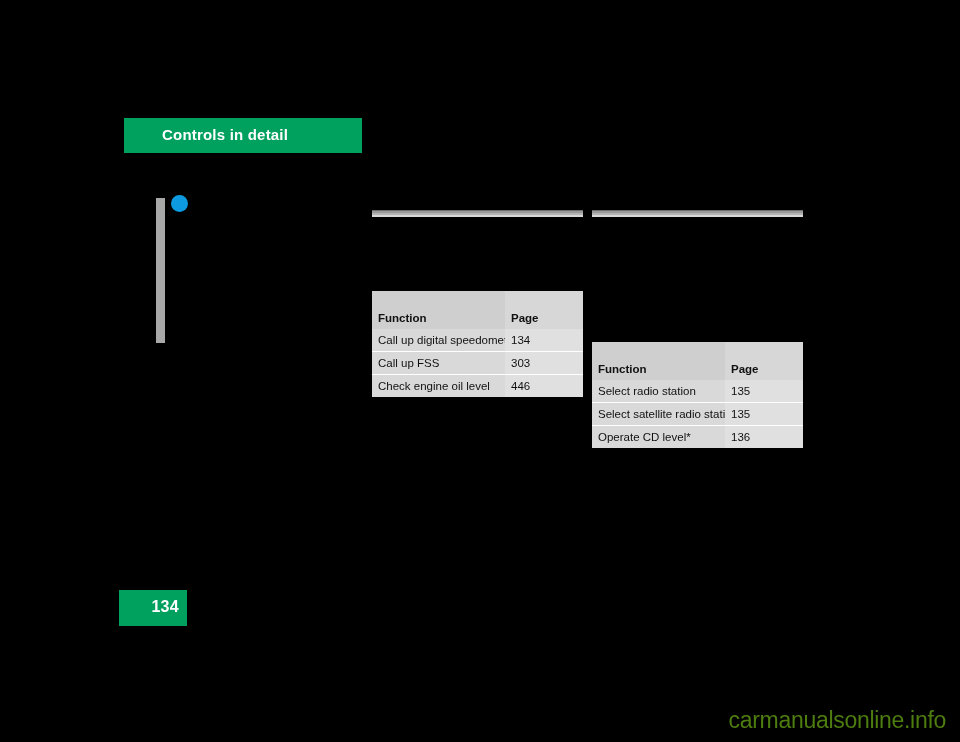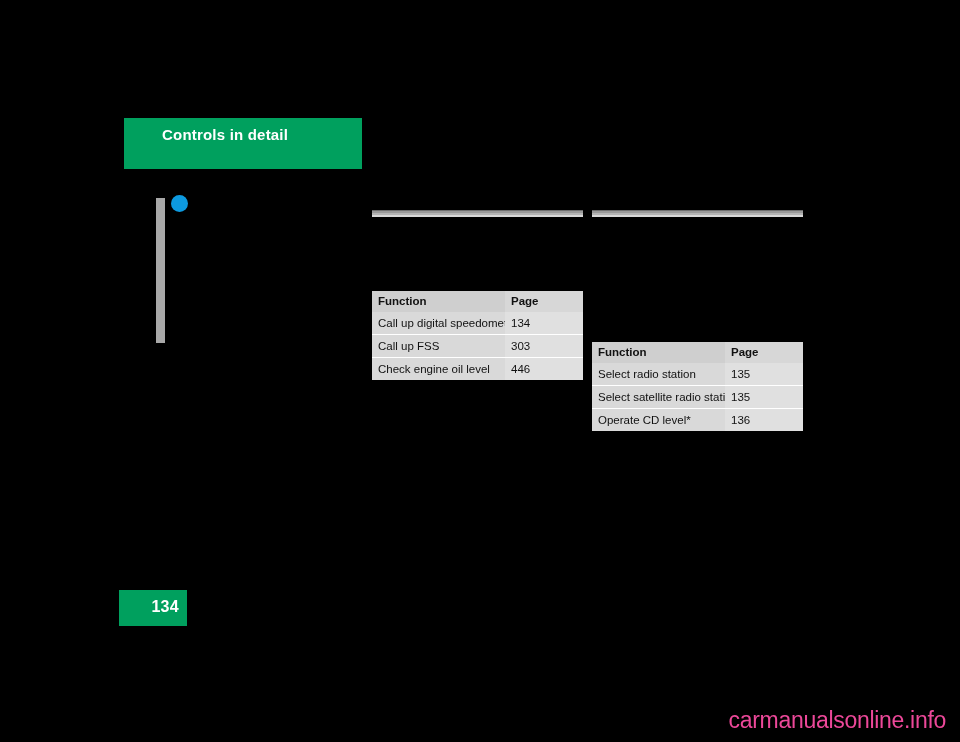--- a/index.html
+++ b/index.html
@@ -24,21 +24,21 @@
     width: 960px; height: 742px;
     background: #000000;
   }
 
   
   #chapter-header {
     position: absolute;
     left: 124px;
     top: 118px;
     width: 238px;
-    height: 51px;
+    height: 35px;
     background: #00a05e;
   }
   #chapter-header .title {
     position: absolute;
     left: 38px;
     top: 8px;
     color: #ffffff;
     font-size: 15px;
     font-weight: bold;
     letter-spacing: 0.2px;
@@ -110,21 +110,21 @@
     white-space: nowrap;
     overflow: hidden;
   }
   .fn-table tr:last-child th,
   .fn-table tr:last-child td {
     border-bottom: none;
   }
   .fn-table th {
     font-weight: bold;
     background: #cfcfcf;
-    padding-top: 3px;
+    padding-top: 20px;
     padding-bottom: 5px;
   }
   .fn-table th.page-head { background: #d7d7d7; margin-top: 16px; }
   .fn-table td.cell-function { background: #d9d9d9; }
   .fn-table td.cell-page     { background: #e0e0e0; }
 
   
   #folio {
     position: absolute;
     left: 119px;
@@ -141,21 +141,21 @@
     font-size: 16px;
     font-weight: bold;
     letter-spacing: 0.3px;
   }
 
   
   #watermark {
     position: absolute;
     right: 14px;
     bottom: 8px;
-    color: #ec4899;
+    color: #4d7c0f;
     font-size: 23px;
     letter-spacing: -0.3px;
     white-space: nowrap;
   }
 </style>
 </head>
 <body>
 
 <div id="page">
 

